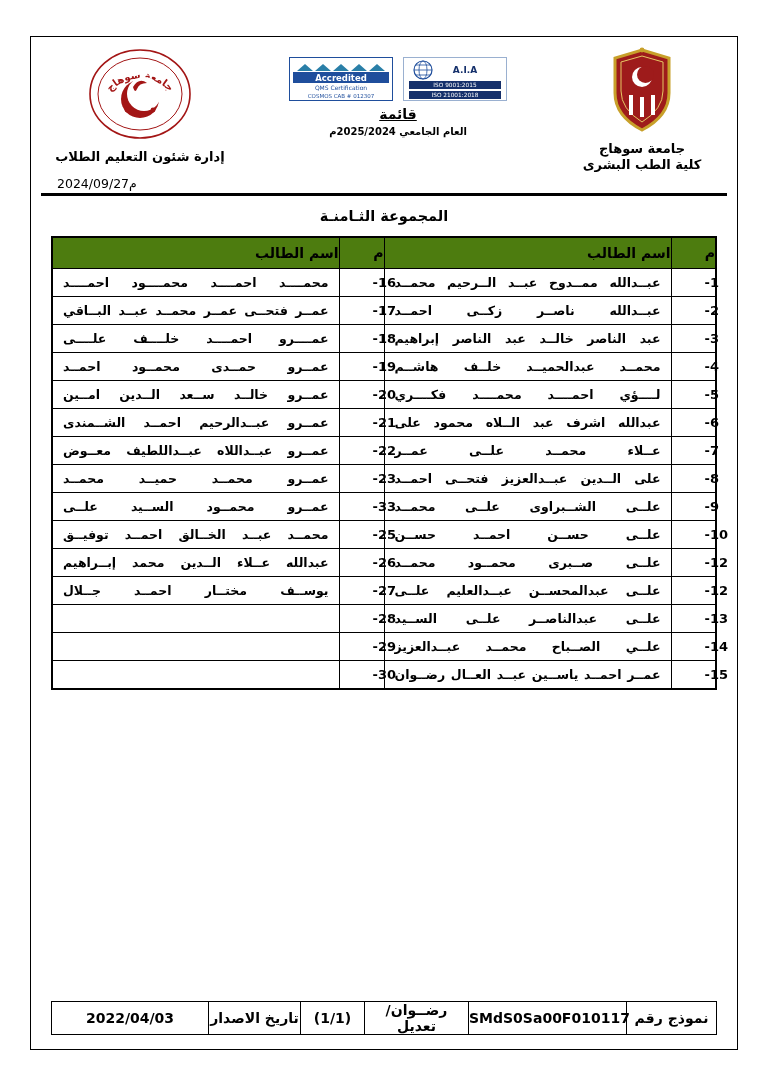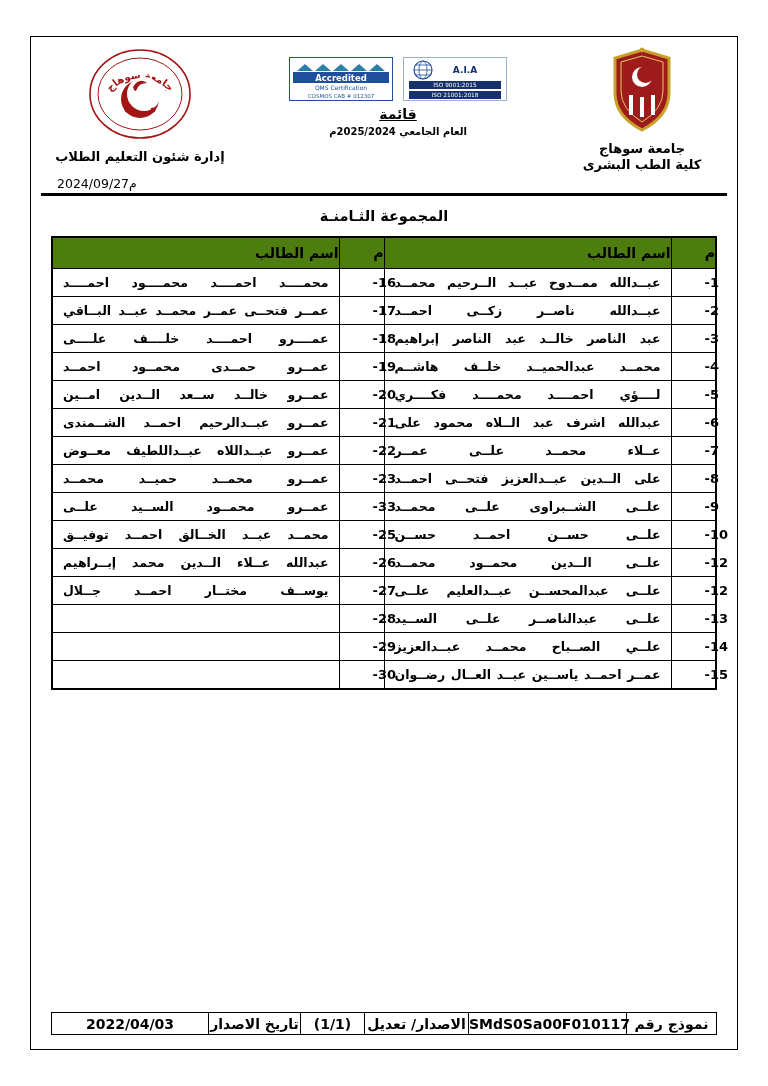--- a/index.html
+++ b/index.html
@@ -204,21 +204,21 @@
             <td class="name">عمــرو محمــود الســيد علــى</td>
           </tr>
           <tr>
             <td class="num" dir="ltr">-10</td>
             <td class="name">علــى حســن احمــد حســن</td>
             <td class="num" dir="ltr">-25</td>
             <td class="name">محمــد عبــد الخــالق احمــد توفيــق</td>
           </tr>
           <tr>
             <td class="num" dir="ltr">-12</td>
-            <td class="name">علــى الــدين محمــود محمــد</td>
+            <td class="name">علــى صــبرى محمــود محمــد</td>
             <td class="num" dir="ltr">-26</td>
             <td class="name">عبدالله عــلاء الــدين محمد إبــراهيم</td>
           </tr>
           <tr>
             <td class="num" dir="ltr">-12</td>
             <td class="name">علــى عبدالمحســن عبــدالعليم علــى</td>
             <td class="num" dir="ltr">-27</td>
             <td class="name">يوســف مختــار احمــد جــلال</td>
           </tr>
           <tr>
@@ -248,21 +248,21 @@
           <col style="width:158px">
           <col style="width:104px">
         <col style="width:64px">
           <col style="width:92px">
           <col>
       </colgroup>
       <tbody>
           <tr>
         <td>نموذج رقم</td>
         <td dir="ltr">SMdS0Sa00F010117</td>
-        <td>الاصدار/ تعديل</td>
+        <td>رضــوان/ تعديل</td>
         <td dir="ltr">(1/1)</td>
         <td>تاريخ الاصدار</td>
         <td dir="ltr">2022/04/03</td>
       </tr>
     </tbody>
       </table>
 
   </div>
 </div>
 

